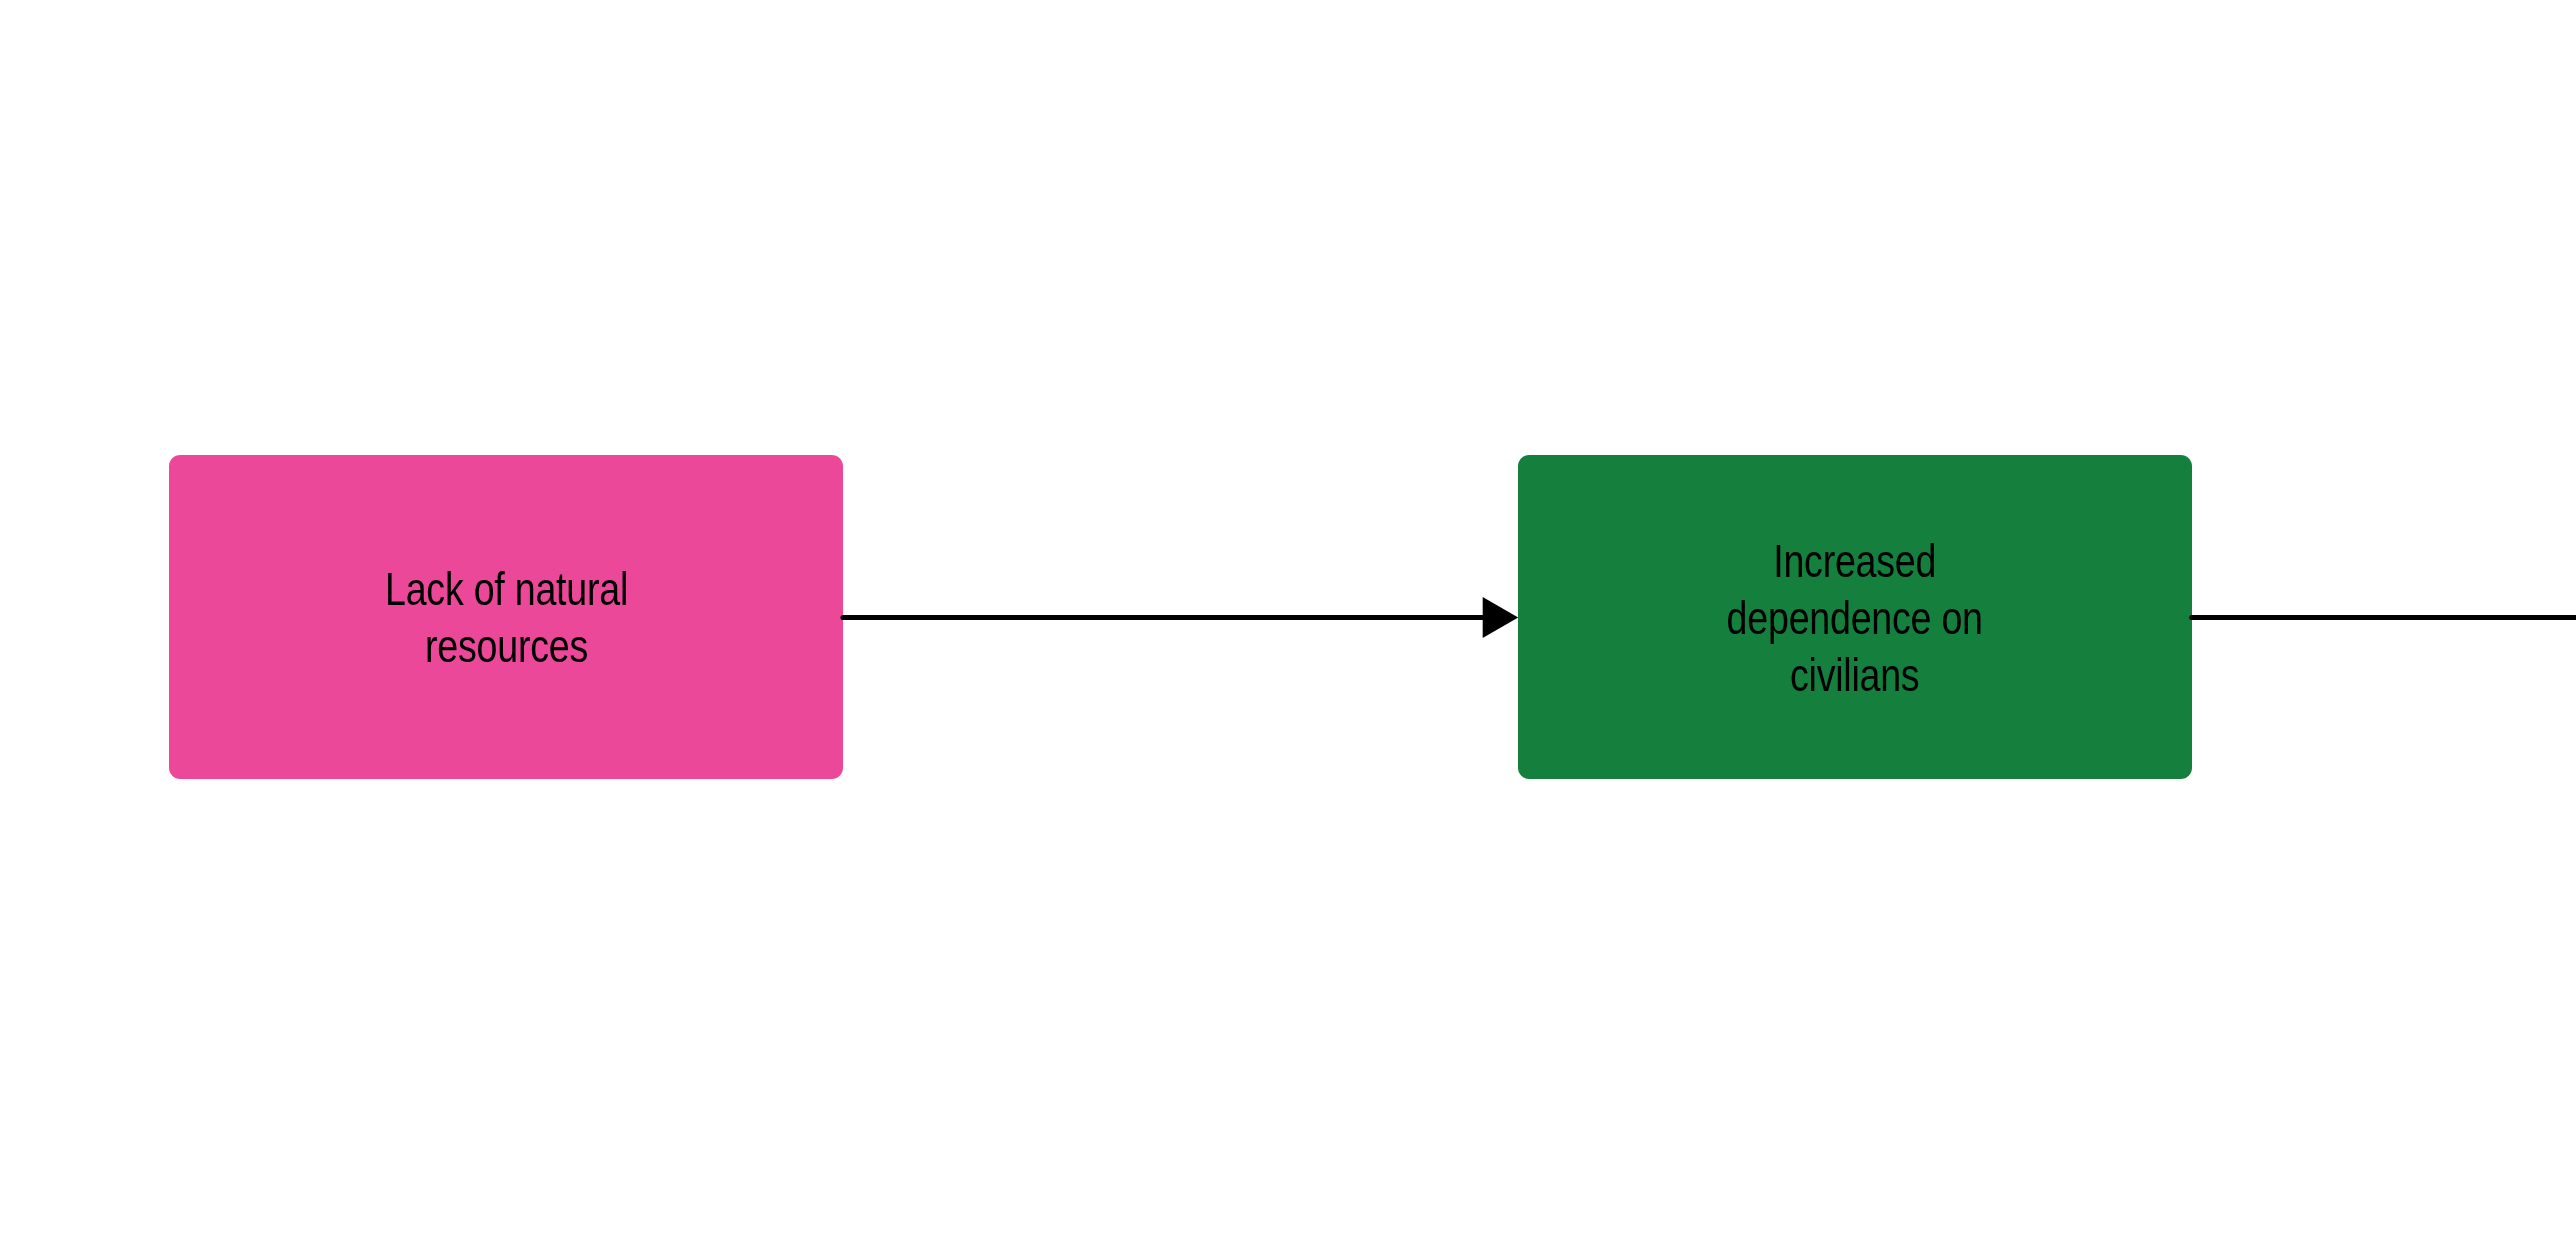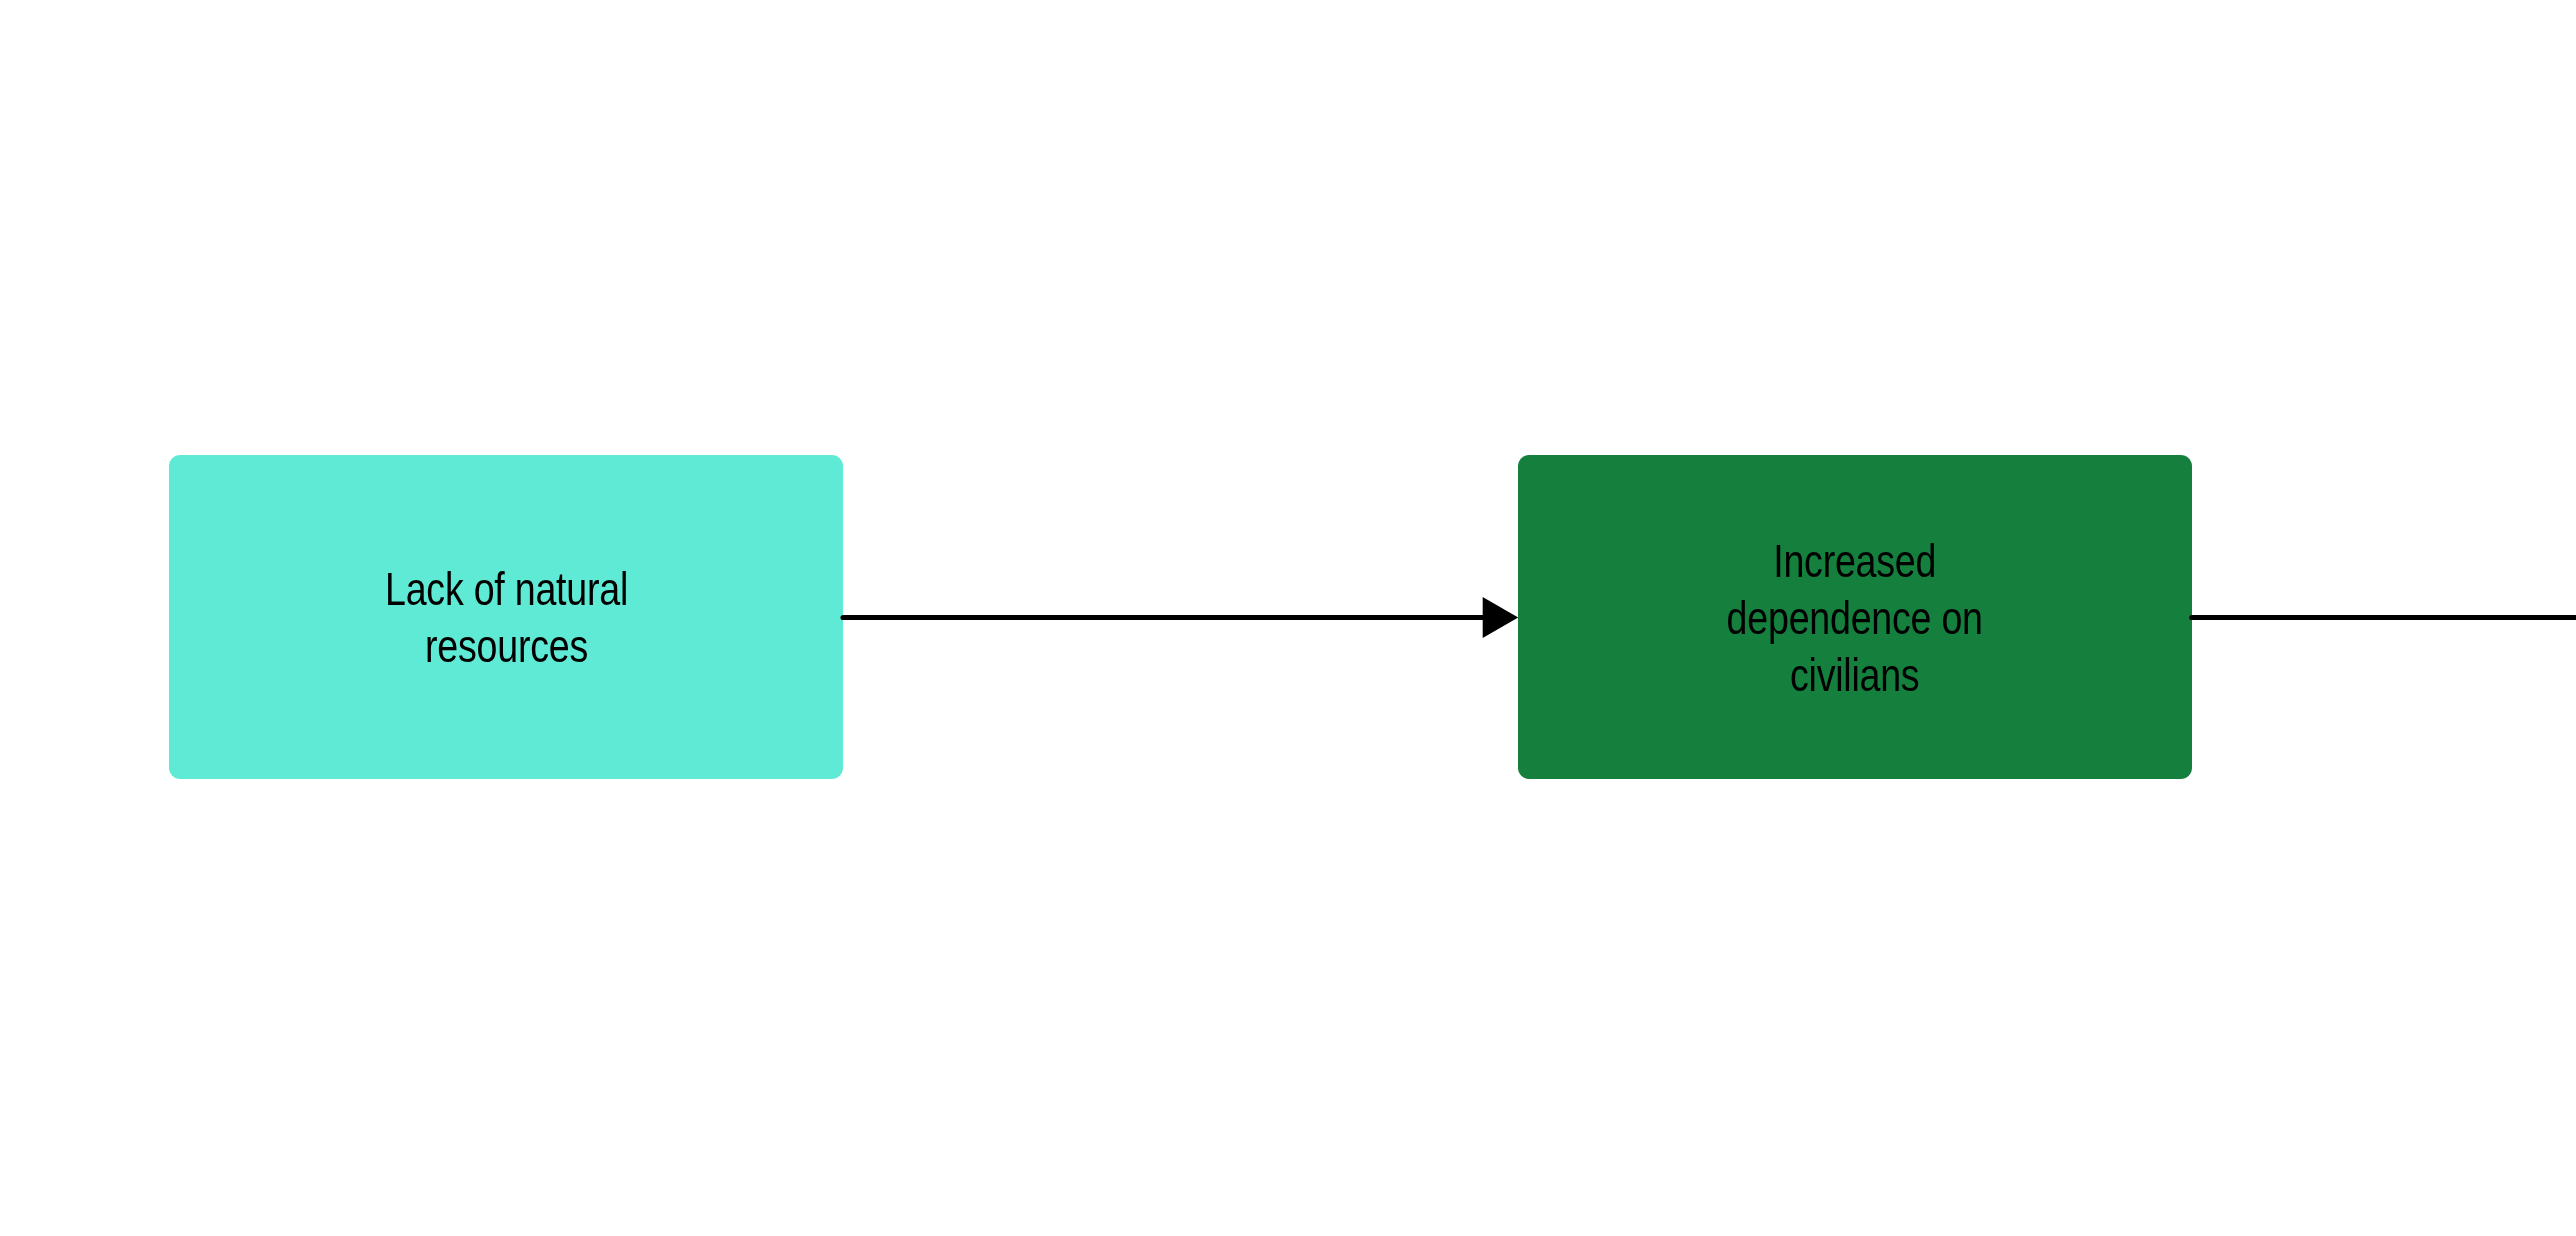--- a/index.html
+++ b/index.html
@@ -45,21 +45,21 @@
     white-space: pre-line;
     padding: 0 20.6px;
   }
 
   
   #node-lack-of-natural-resources {
     left: 169px;
     top: 455px;
     width: 674px;
     height: 324px;
-    background: #5eead4;
+    background: #ec4899;
   }
   #node-increased-dependence-on-civilians {
     left: 1518px;
     top: 455px;
     width: 674px;
     height: 324px;
     background: #15803d;
   }
 
   

